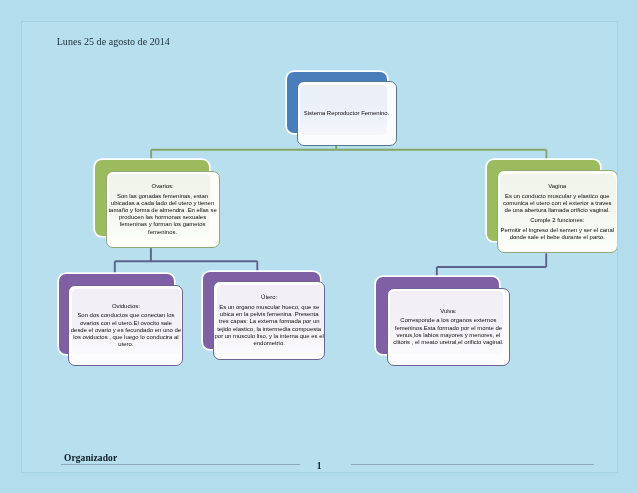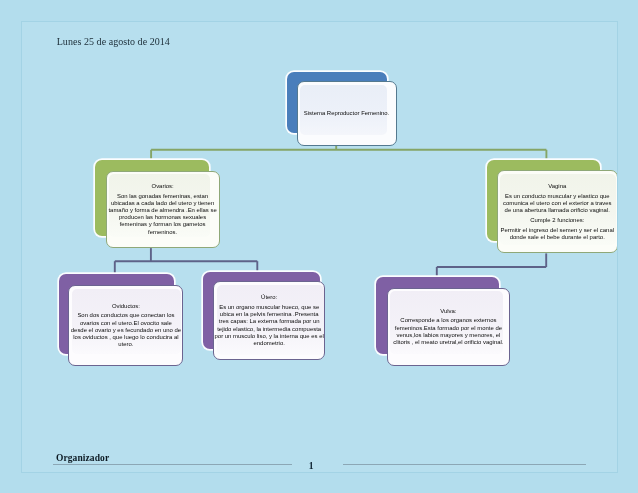--- a/index.html
+++ b/index.html
@@ -120,21 +120,21 @@
   .node .txt { top: 0; bottom: 0; -webkit-font-smoothing: antialiased; transform: translateZ(0); padding: 0; box-sizing: border-box;
                display: flex; flex-direction: column; justify-content: center;
                font-size: 5.95px; line-height: 7.2px; }
   .node .txt p { margin: 0; }
   .node .txt .ln { white-space: nowrap; }
   .t-title { font-size: 5.8px; line-height: 7px; }
   .t-head  { margin-bottom: 2.5px !important; }
   .t-head2 { margin: 2.5px 0 2.5px 0 !important; }
 
   
-  #footer { position: absolute; left: 0; top: 0; width: 596px; height: 451px; }
+  #footer { position: absolute; left: 8px; top: 0; width: 596px; height: 451px; }
   .f-title { position: absolute; left: 34.9px; top: 432.2px; font-family: "Liberation Serif", serif;
              font-weight: bold; font-size: 9.5px; color: #0d1b24; letter-spacing: 0.1px; }
   .f-num   { position: absolute; left: 287.7px; top: 438.5px; font-family: "Liberation Serif", serif;
              font-weight: bold; font-size: 9.6px; color: #0d2230; }
   .f-rule  { position: absolute; top: 443.3px; height: 1px; background: #8ca7b5; }
   .f-rule-left  { left: 32.3px; width: 238.8px; }
   .f-rule-right { left: 321.6px; width: 243.2px; }
 </style>
 </head>
 <body>

